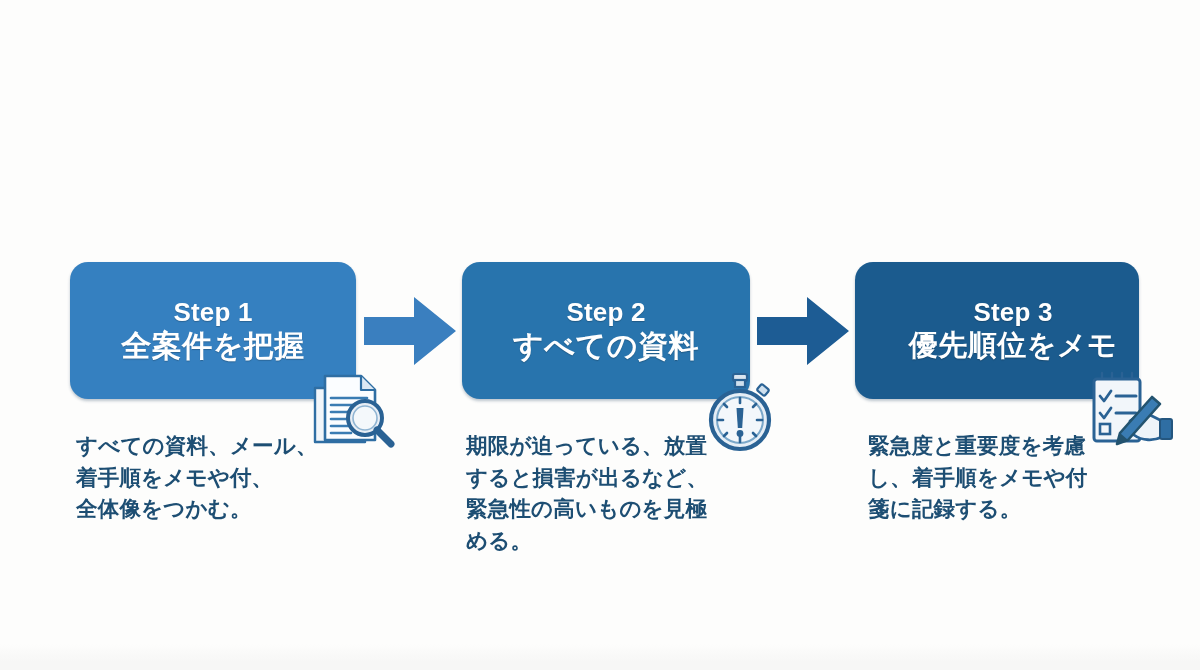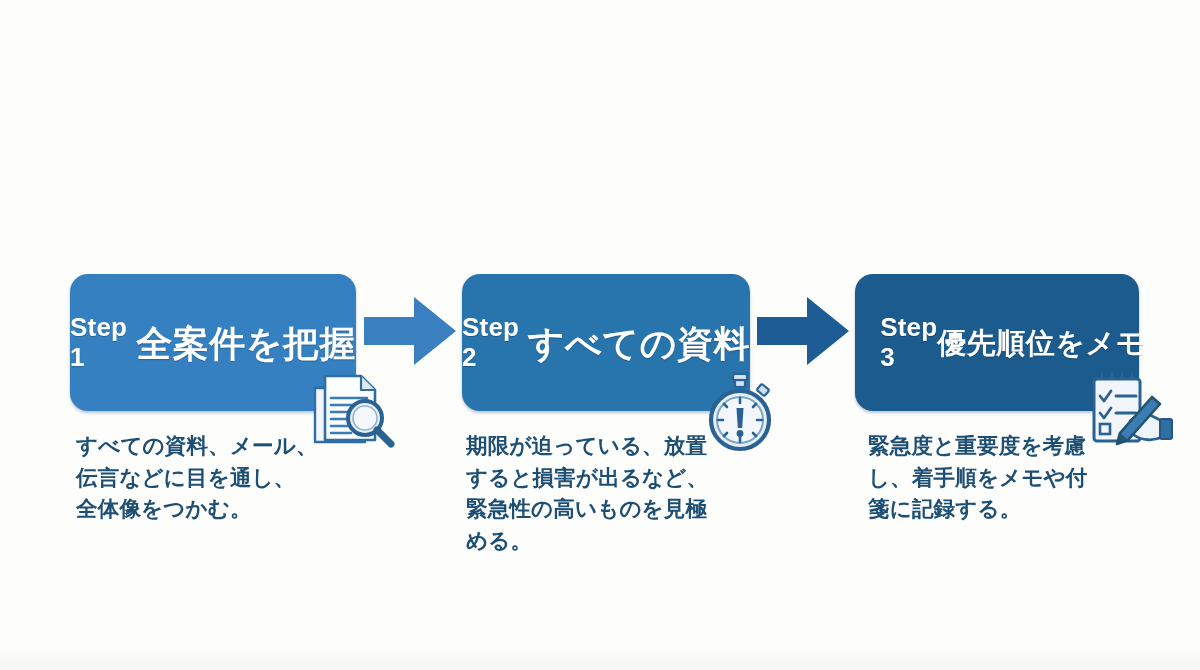--- a/index.html
+++ b/index.html
@@ -34,27 +34,27 @@
 
   .step {
     position: absolute;
     top: 262px;
     width: 286px;
     height: 137px;
   }
 
   .step-box {
     position: absolute;
-    left: 0; top: 12px;
+    left: 0; top: 0;
     width: 100%;
     height: 100%;
     border-radius: 18px;
     box-sizing: border-box;
     display: flex;
-    flex-direction: row;
+    flex-direction: column;
     align-items: center;
     justify-content: center;
     box-shadow: 0 2px 3px rgba(40,70,100,0.30);
   }
 
   .step-1 { left: 70px; }
   .step-2 { left: 462px; width: 288px; }
   .step-3 { left: 855px; width: 284px; }
 
   .step-1 .step-box { background: #3580c0; }
@@ -65,21 +65,21 @@
     color: #ffffff;
     font-weight: bold;
     font-size: 26px;
     line-height: 1.12;
     letter-spacing: 0.2px;
     text-shadow: 0 1px 1px rgba(0,0,0,0.22);
   }
   .step-title {
     color: #ffffff;
     font-weight: bold;
-    font-size: 36px;
+    font-size: 30px;
     line-height: 1.15;
     margin-top: 2px;
     letter-spacing: 0.5px;
     text-shadow: 0 1px 1px rgba(0,0,0,0.22);
     white-space: nowrap;
   }
   .step-3 .step-title { font-size: 29px; }
 
   .desc {
     position: absolute;
@@ -138,21 +138,21 @@
         <line x1="26" y1="65" x2="46" y2="65"></line>
       </g>
 
       <circle cx="60" cy="50" r="17" fill="#e8eef5" stroke="#2a6294" stroke-width="4"></circle>
       <circle cx="60" cy="50" r="12" fill="#f4f8fb" stroke="#8fb4d2" stroke-width="1.6"></circle>
       <line x1="72" y1="62" x2="86" y2="76" stroke="#2a6294" stroke-width="7" stroke-linecap="round"></line>
     </svg>
   </div>
 
   <div class="desc desc-1">すべての資料、メール、
-伝言などに目を通し、
+着手順をメモや付、
 全体像をつかむ。</div>
 
   <div class="arrow arrow-1">
     <svg viewBox="0 0 92 68" width="92" height="68">
       <path d="M0 20 h50 v-20 l42 34 -42 34 v-20 h-50 z" fill="#3a7fbf"></path>
     </svg>
   </div>
 
   <div class="step step-2">
     <div class="step-box">

